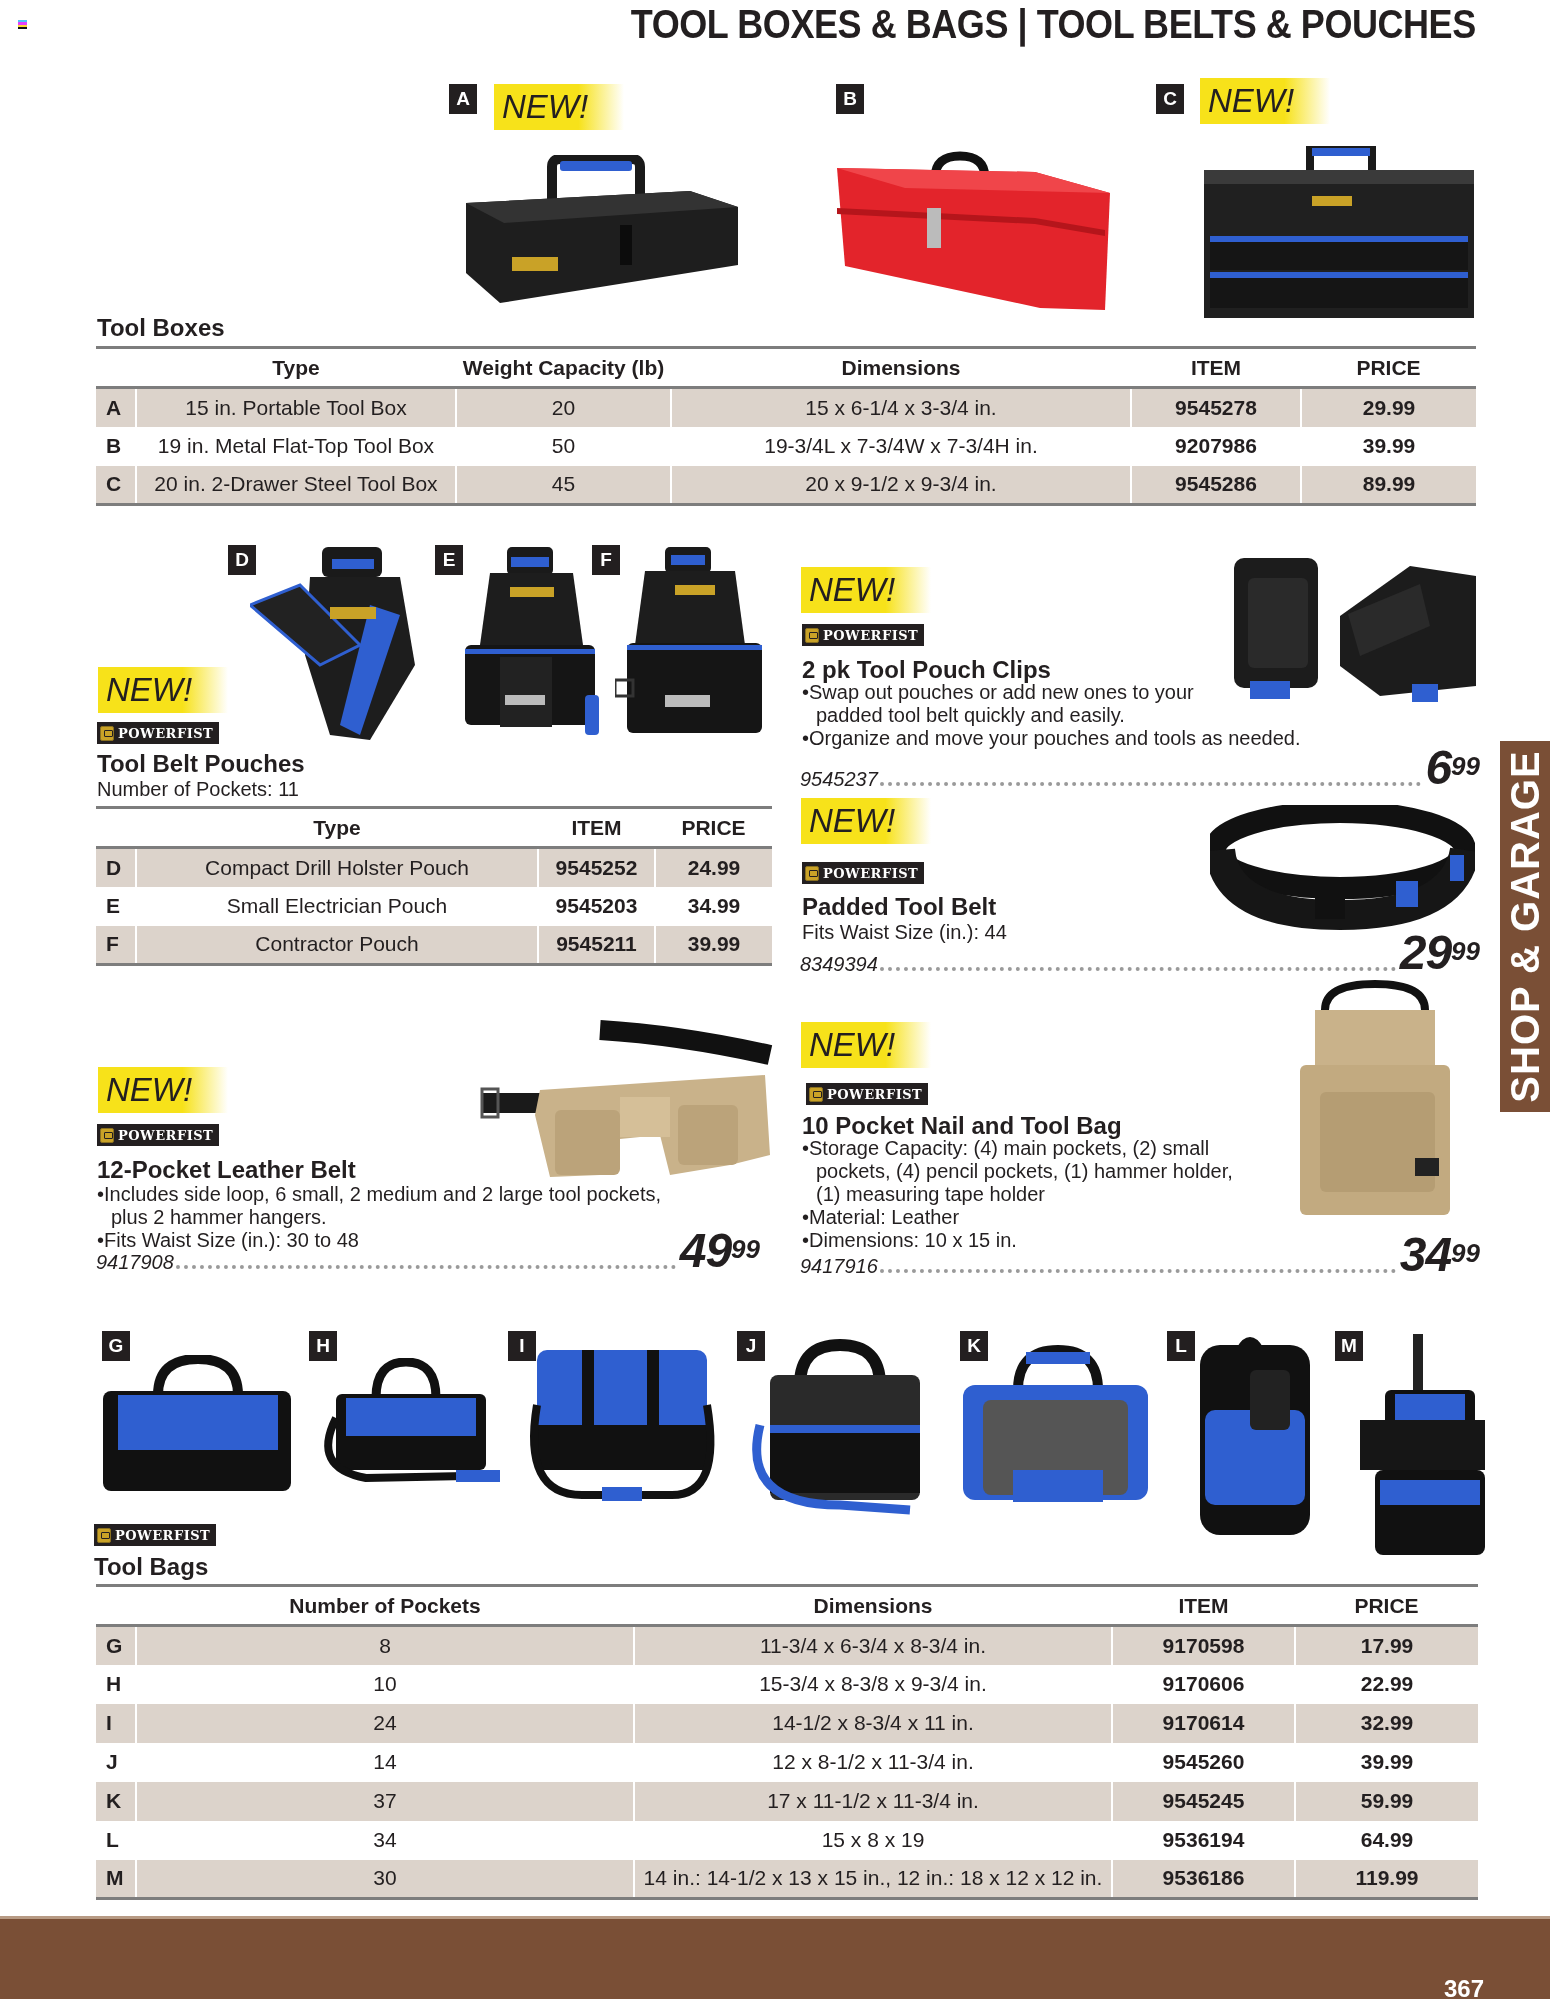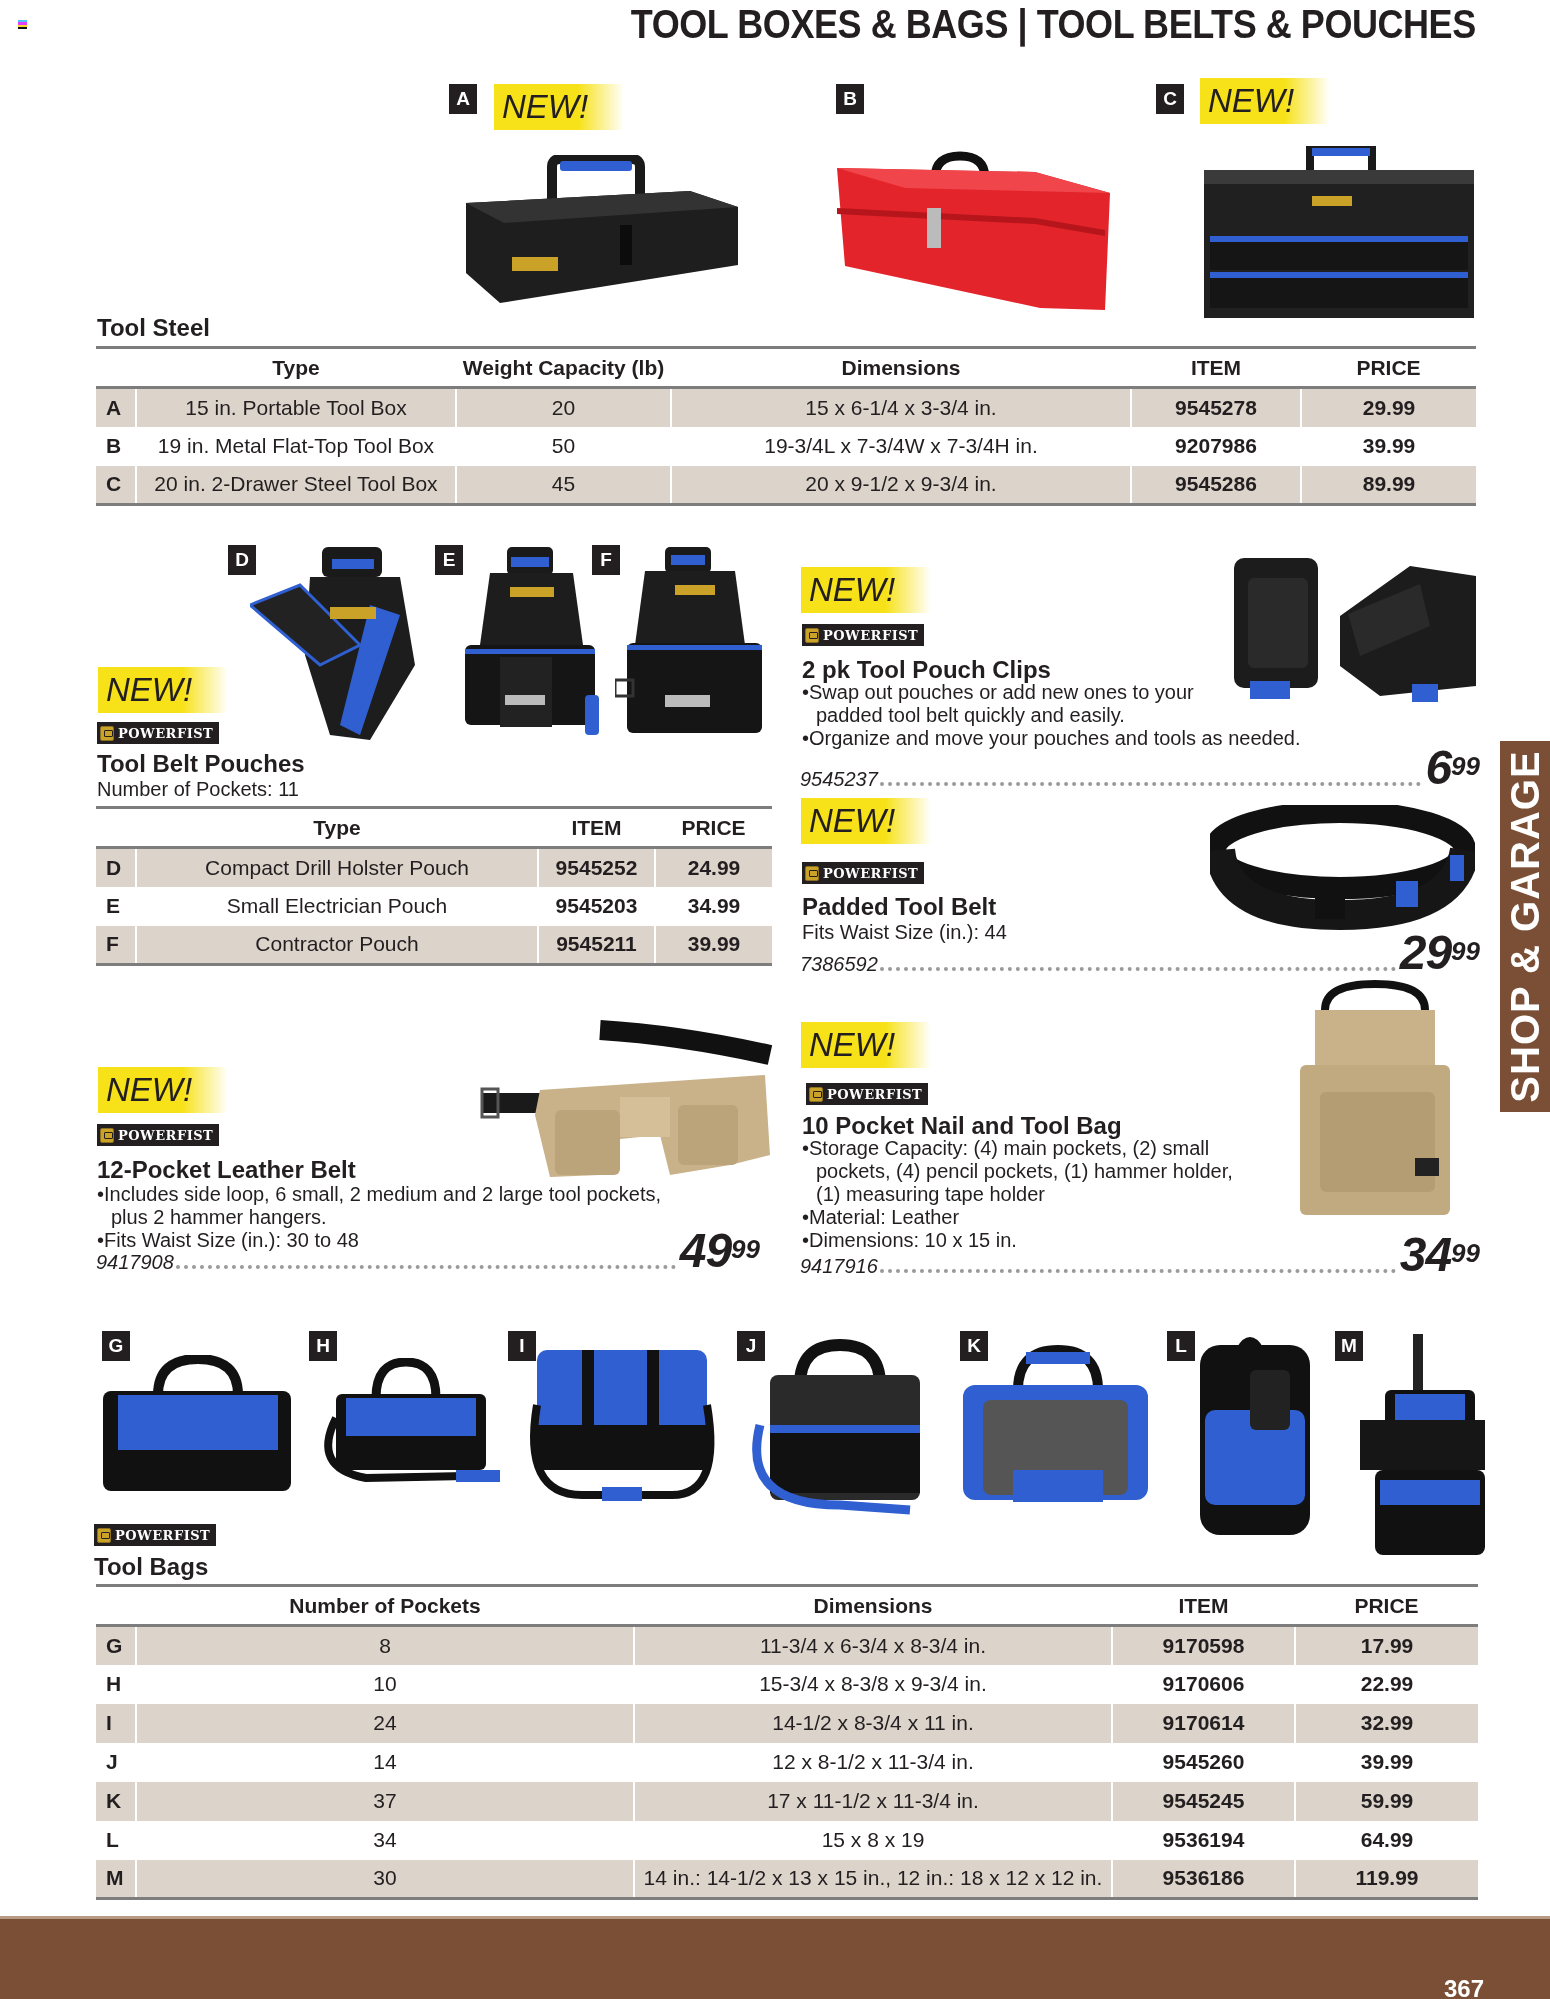--- a/index.html
+++ b/index.html
@@ -85,21 +85,21 @@
   <rect x="110" y="4" width="58" height="8" fill="#2f5fd0"></rect>
   <rect x="2" y="26" width="270" height="148" fill="#202020"></rect>
   <rect x="2" y="26" width="270" height="14" fill="#3a3a3a"></rect>
   <rect x="110" y="52" width="40" height="10" fill="#c9a227"></rect>
   <rect x="8" y="92" width="258" height="6" fill="#2f5fd0"></rect>
   <rect x="8" y="98" width="258" height="28" fill="#151515"></rect>
   <rect x="8" y="128" width="258" height="6" fill="#2f5fd0"></rect>
   <rect x="8" y="134" width="258" height="30" fill="#151515"></rect>
 </svg>
 
-<div class="abs section-h" style="left:97px;top:314px">Tool Steel</div>
+<div class="abs section-h" style="left:97px;top:314px">Tool Boxes</div>
 
 <table class="spec" style="left:96px;top:346px;width:1380px">
   <thead>
     <tr>
       <th style="width:40px"></th>
       <th style="width:320px">Type</th>
       <th style="width:215px">Weight Capacity (lb)</th>
       <th style="width:460px">Dimensions</th>
       <th style="width:170px">ITEM</th>
       <th style="width:175px">PRICE</th>
@@ -239,21 +239,21 @@
 <div class="abs prod-text" style="left:802px;top:921px">Fits Waist Size (in.): 44</div>
 <svg class="img-box" style="left:1210px;top:805px" width="265" height="125" viewBox="0 0 265 125">
   <ellipse cx="130" cy="45" rx="125" ry="38" fill="none" stroke="#111" stroke-width="22"></ellipse>
   <path d="M10 45 Q15 110 130 110 Q245 110 255 45" fill="none" stroke="#161616" stroke-width="30"></path>
   <rect x="105" y="88" width="30" height="26" fill="#111"></rect>
   <rect x="186" y="76" width="22" height="26" fill="#2f5fd0"></rect>
   <rect x="240" y="50" width="14" height="26" fill="#2f5fd0"></rect>
 </svg>
 <div class="abs" style="left:800px;top:930px;width:680px">
   <div class="sku-row">
-    <span>7386592</span>
+    <span>8349394</span>
     <span class="dots"></span>
     <span class="price"><span>29</span><sup>99</sup></span>
   </div>
 </div>
 
 <div class="abs new-badge" style="left:98px;top:1067px">NEW!</div>
 <div class="abs brand" style="left:97px;top:1124px">
   <span class="brand-mark"></span>
   <span>POWERFIST</span>
 </div>

